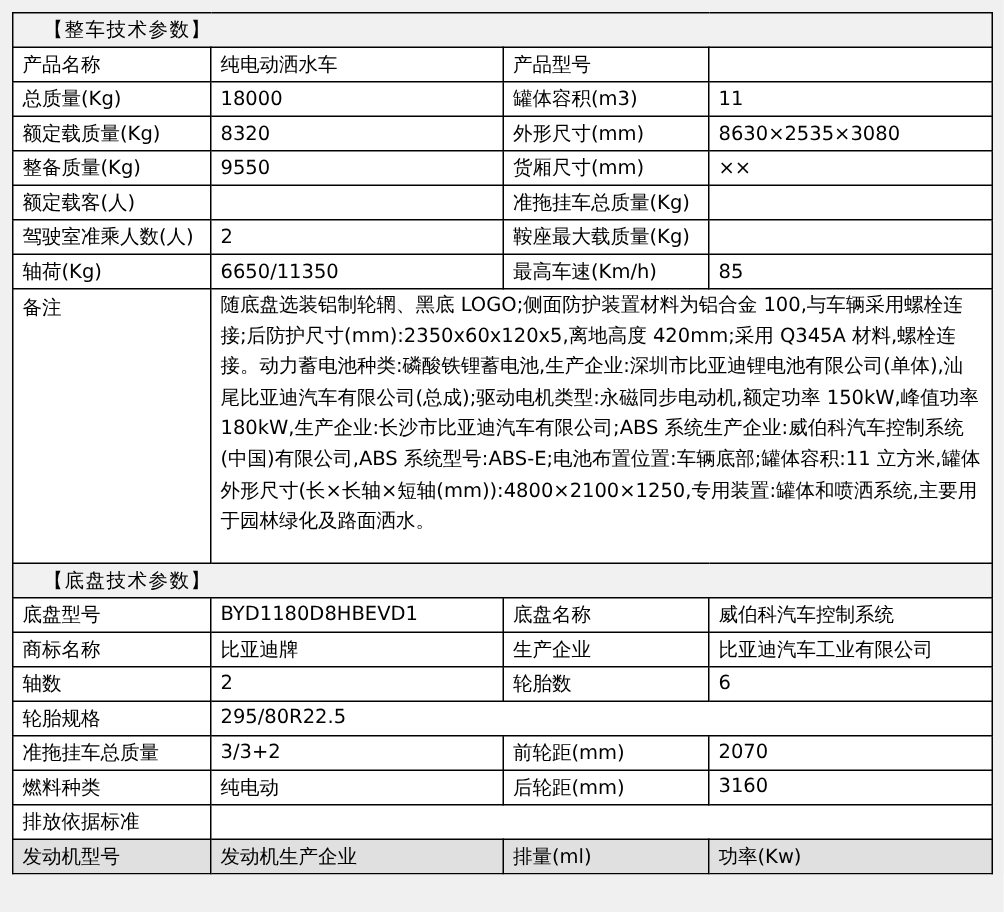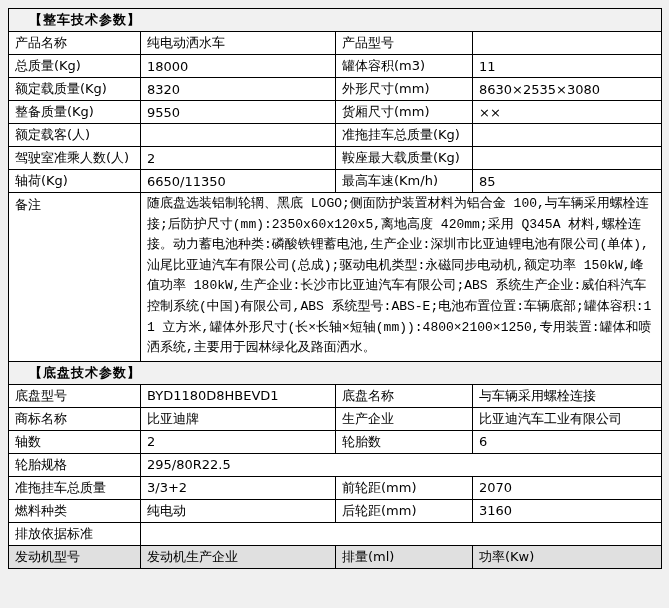--- a/index.html
+++ b/index.html
@@ -24,33 +24,32 @@
     border: 1px solid #000;
     padding: 1px 4px 1px 6px;
     height: 20px;
     text-align: left;
     vertical-align: middle;
     background: #fff;
     overflow: hidden;
     white-space: nowrap;
   }
   tr.section-row td {
-    font-weight: bold;
+    font-weight: normal;
     background: #f1f1f1;
     letter-spacing: 1px;
     padding-left: 20px;
   }
   td.remark-label { vertical-align: top; padding-top: 3px; margin-left: 19px; }
   td.remark-text {
     white-space: normal;
     vertical-align: top;
     line-height: 20.6px;
-    padding: 1px 6px 2px 6px;
+    padding: 1px 6px 16px 6px;
     word-break: break-all;
-    font-family: Liberation Mono, monospace;
   }
   tr.engine-head td { background: #e0e0e0; }
   col.c1 { width: 132px; }
   col.c2 { width: 195px; }
   col.c3 { width: 137px; }
   col.c4 { width: 189px; }
 </style>
 </head>
 <body>
 
@@ -117,21 +116,21 @@
     </tr>
 
     <tr class="section-row">
       <td colspan="4">【底盘技术参数】</td>
     </tr>
 
     <tr>
       <td>底盘型号</td>
       <td>BYD1180D8HBEVD1</td>
       <td>底盘名称</td>
-      <td>与车辆采用螺栓连接</td>
+      <td>威伯科汽车控制系统</td>
     </tr>
     <tr>
       <td>商标名称</td>
       <td>比亚迪牌</td>
       <td>生产企业</td>
       <td>比亚迪汽车工业有限公司</td>
     </tr>
     <tr>
       <td>轴数</td>
       <td>2</td>

